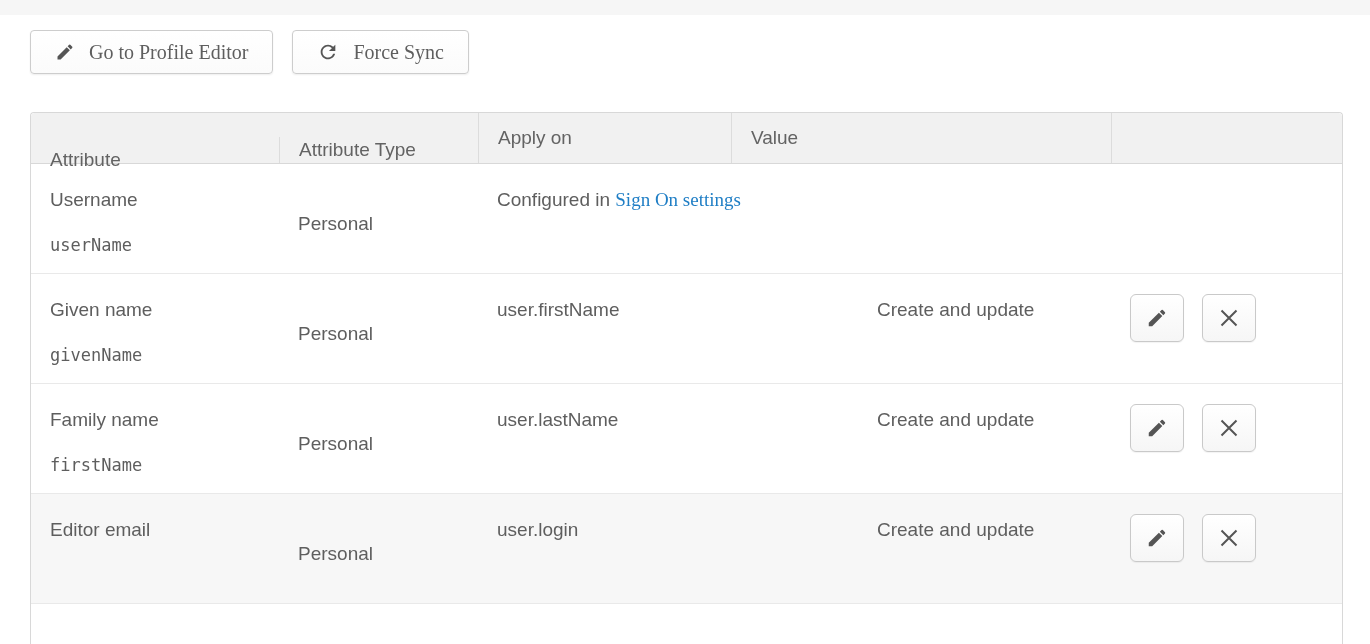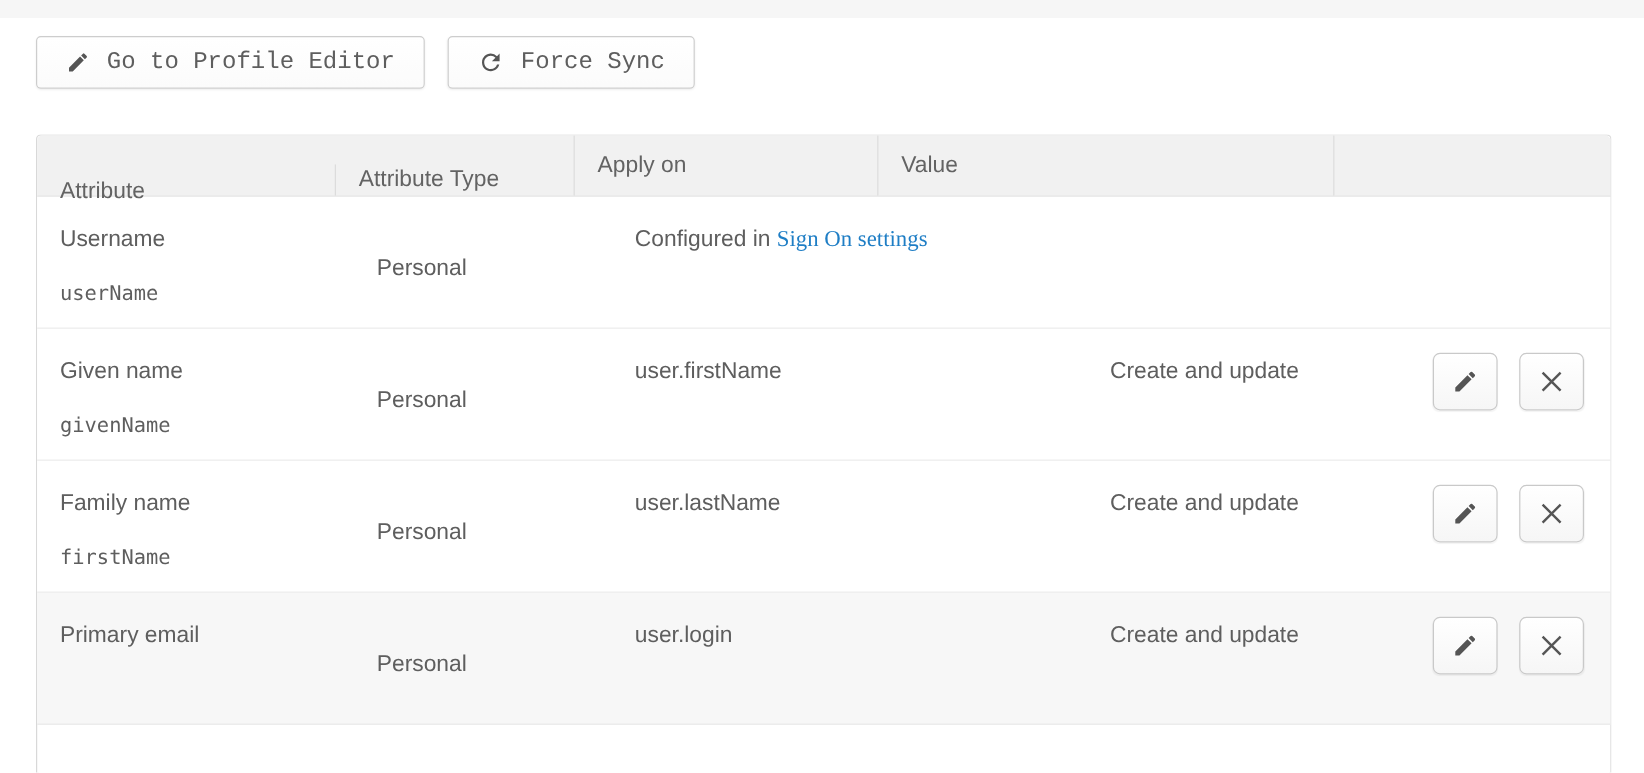--- a/index.html
+++ b/index.html
@@ -20,21 +20,21 @@
   .toolbar {
     position: absolute; top: 30px; left: 30px;
     display: flex; gap: 19px;
   }
   .btn {
     display: inline-flex; align-items: center; gap: 14px;
     height: 44px; padding: 0 24px;
     background: linear-gradient(#ffffff, #fbfbfb);
     border: 1px solid #cdcdcd; border-radius: 4px;
     box-shadow: 0 1px 2px rgba(0,0,0,0.07);
-    font-family: Liberation Mono, monospace;
+    font-family: Liberation Serif, serif;
     font-size: 20px; color: #5e5e5e;
     cursor: pointer;
   }
   .btn-icon { display: inline-flex; align-items: center; }
   
   .table {
     position: absolute; left: 30px; top: 112px;
     width: 1313px; height: 532px;
     border: 1px solid #d8d8d8; border-bottom: none;
     border-radius: 4px 4px 0 0;
@@ -55,21 +55,20 @@
   .th:first-child { border-left: none; margin-top: 44px; }
   .c0 { width: 248px; }
   .c1 { width: 199px; margin-top: 24px; }
   .c2 { width: 380px; }
   .c3 { width: 253px; }
   .c4 { flex: 1; }
   .row {
     display: flex; height: 110px;
     border-bottom: 1px solid #e9e9e9;
     background: #ffffff;
-    gap: 16px;
   }
   .row.shaded { background: var(--shaded-row-bg, #f7f7f7); }
   .td {
     padding: 25px 10px 0 19px;
     font-size: 19px; color: #5e5e5e;
   }
   .attr-var {
     font-family: "DejaVu Sans Mono", monospace;
     font-size: 17px; margin-top: 24px; color: #5e5e5e;
   }
@@ -181,21 +180,21 @@
         <span style="display:inline-flex">
           <svg width="24" height="24" viewBox="0 0 24 24" fill="none" stroke="#555555" stroke-width="2">
                 <path d="M4.5 4.5l15 15M19.5 4.5l-15 15"></path>
               </svg>
         </span>
       </button>
     </div>
   </div>
       <div class="row shaded">
     <div class="td c0">
-      <div>Primary email</div>
+      <div>Editor email</div>
     </div>
     <div class="td c1">Personal</div>
     <div class="td c2">
       <span>user.login</span>
     </div>
     <div class="td c3">Create and update</div>
     <div class="td c4 actions">
       <button class="icon-btn">
         <span style="display:inline-flex">
           <svg width="22" height="22" viewBox="0 0 24 24" fill="#555555">

